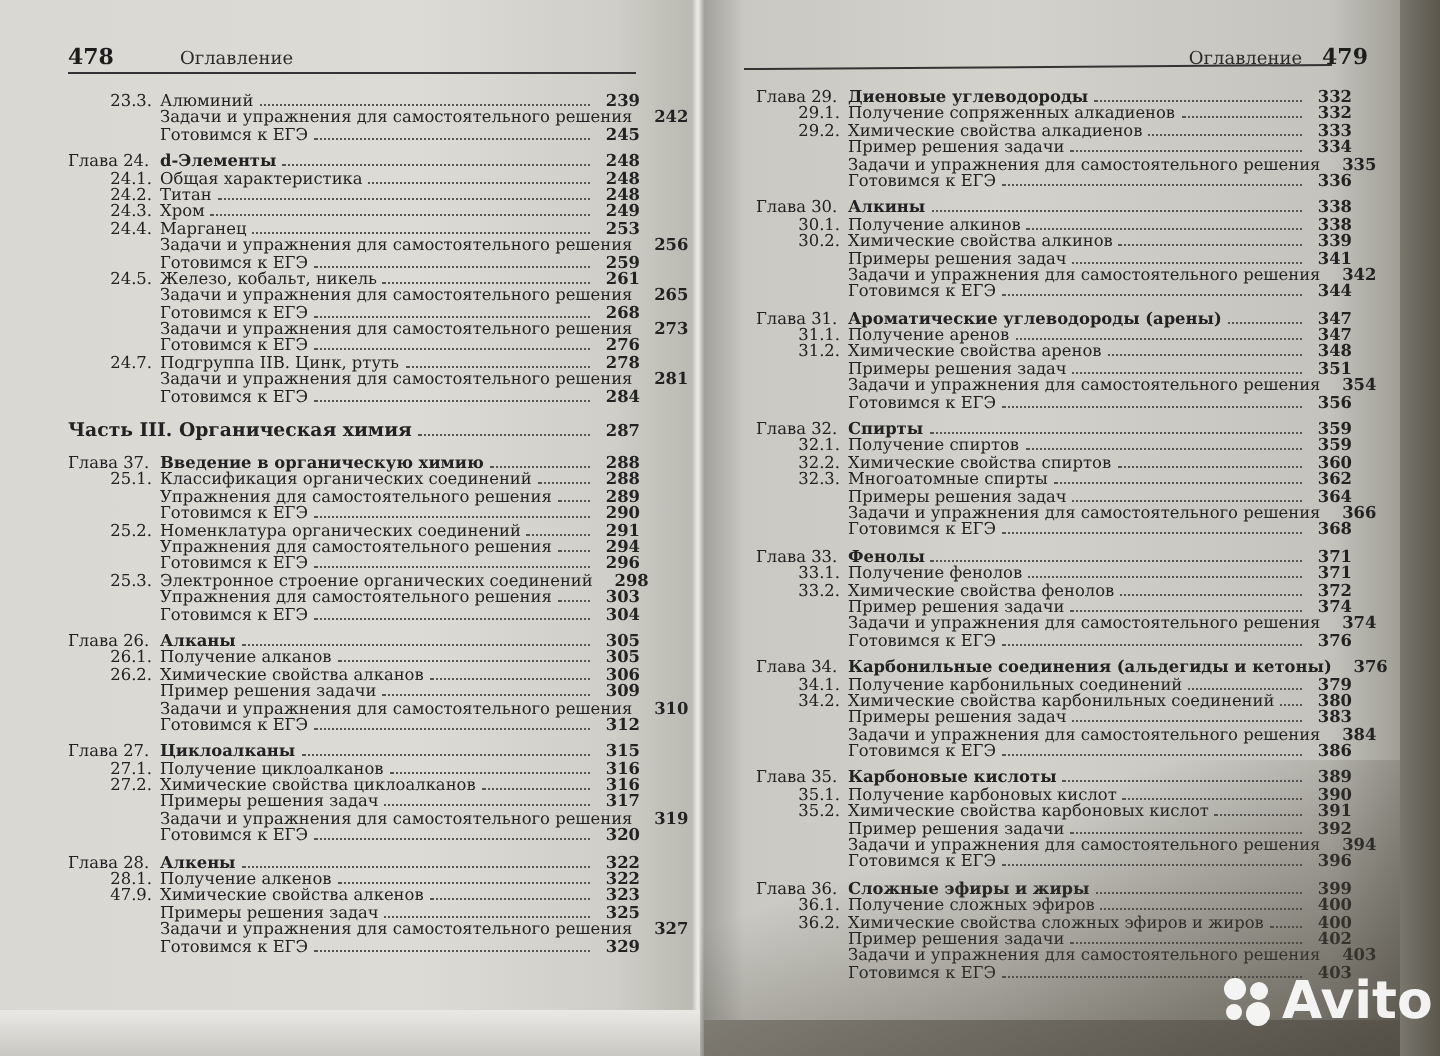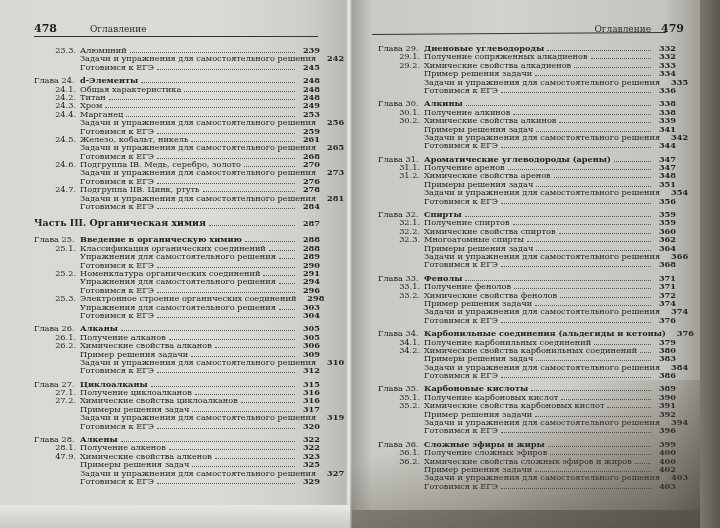--- a/index.html
+++ b/index.html
@@ -121,26 +121,20 @@
           <span class="dots"></span>
           <span class="pg">265</span>
         </div>
         <div class="row sub">
           <span class="lbl"></span>
           <span class="txt">Готовимся к ЕГЭ</span>
           <span class="dots"></span>
           <span class="pg">268</span>
         </div>
         <div class="row sub">
-          <span class="lbl">24.6.</span>
-          <span class="txt">Подгруппа IB. Медь, серебро, золото</span>
-          <span class="dots"></span>
-          <span class="pg">270</span>
-        </div>
-        <div class="row sub">
           <span class="lbl"></span>
           <span class="txt">Задачи и упражнения для самостоятельного решения</span>
           <span class="dots"></span>
           <span class="pg">273</span>
         </div>
         <div class="row sub">
           <span class="lbl"></span>
           <span class="txt">Готовимся к ЕГЭ</span>
           <span class="dots"></span>
           <span class="pg">276</span>
@@ -162,21 +156,21 @@
           <span class="txt">Готовимся к ЕГЭ</span>
           <span class="dots"></span>
           <span class="pg">284</span>
         </div>
         <div class="row part">
           <span class="txt">Часть III. Органическая химия</span>
           <span class="dots"></span>
           <span class="pg">287</span>
         </div>
         <div class="row ch">
-          <span class="lbl">Глава 25.</span>
+          <span class="lbl">Глава 37.</span>
           <span class="txt">Введение в органическую химию</span>
           <span class="dots"></span>
           <span class="pg">288</span>
         </div>
         <div class="row sub">
           <span class="lbl">25.1.</span>
           <span class="txt">Классификация органических соединений</span>
           <span class="dots"></span>
           <span class="pg">288</span>
         </div>
@@ -641,13 +635,22 @@
           <span class="pg">403</span>
         </div>
       </div>
   </div>
 
   <div class="gutter"></div>
   <div class="left-bottom"></div>
   <div class="bottom-shadow"></div>
   <div class="edge-right"></div>
 
+  <div class="watermark">
+    <div class="wm-dots">
+      <span style="left:0;top:0;width:11px;height:11px;"></span>
+      <span style="left:13px;top:2px;width:9px;height:9px;"></span>
+      <span style="left:1px;top:13px;width:8px;height:8px;"></span>
+      <span style="left:11px;top:12px;width:12px;height:12px;"></span>
+    </div>
+    <span>Avito</span>
+  </div>
 </div>
 
 </body></html>

